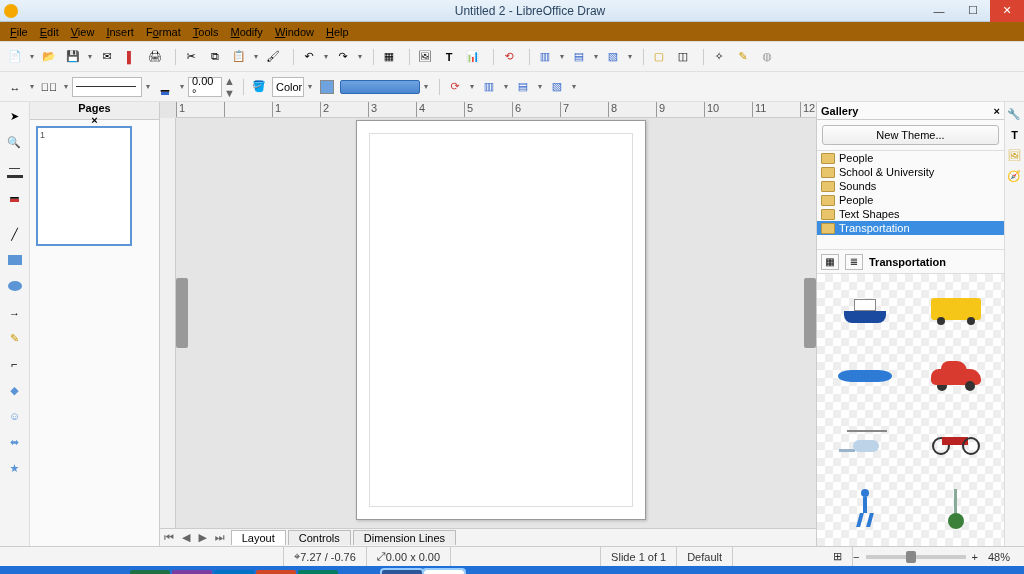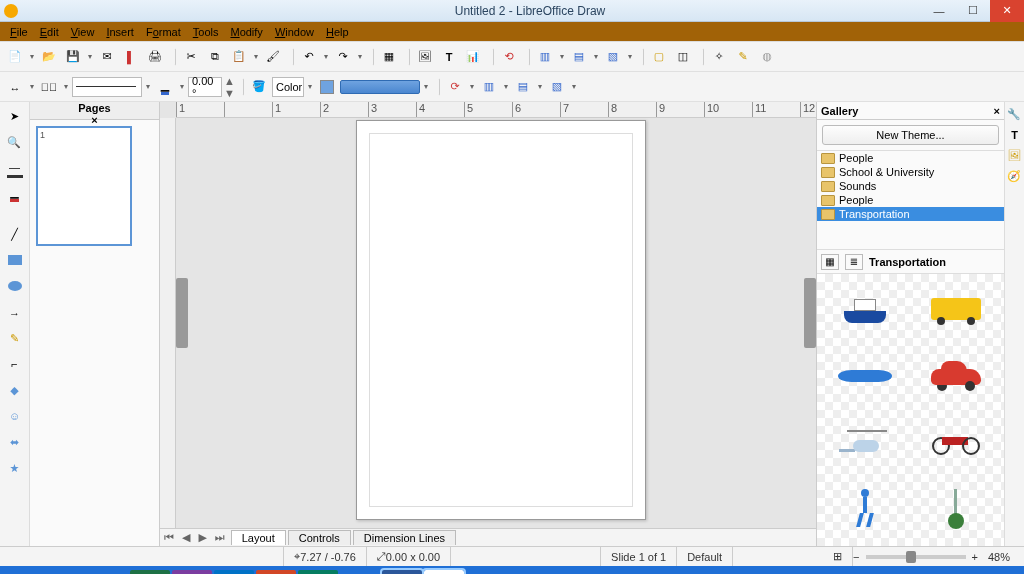--- a/index.html
+++ b/index.html
@@ -306,20 +306,24 @@
           <span>School &amp; University</span>
         </div>
       <div class="theme">
           <div class="fld"></div>
           <span>Sounds</span>
         </div>
       <div class="theme">
           <div class="fld"></div>
           <span>People</span>
         </div>
+      <div class="theme">
+          <div class="fld"></div>
+          <span>Text Shapes</span>
+        </div>
       <div class="theme sel">
           <div class="fld"></div>
           <span>Transportation</span>
         </div>
     </div>
     <div class="viewbar">
       <div class="vb">▦</div>
       <div class="vb">≣</div>
       <b>Transportation</b>
     </div>

